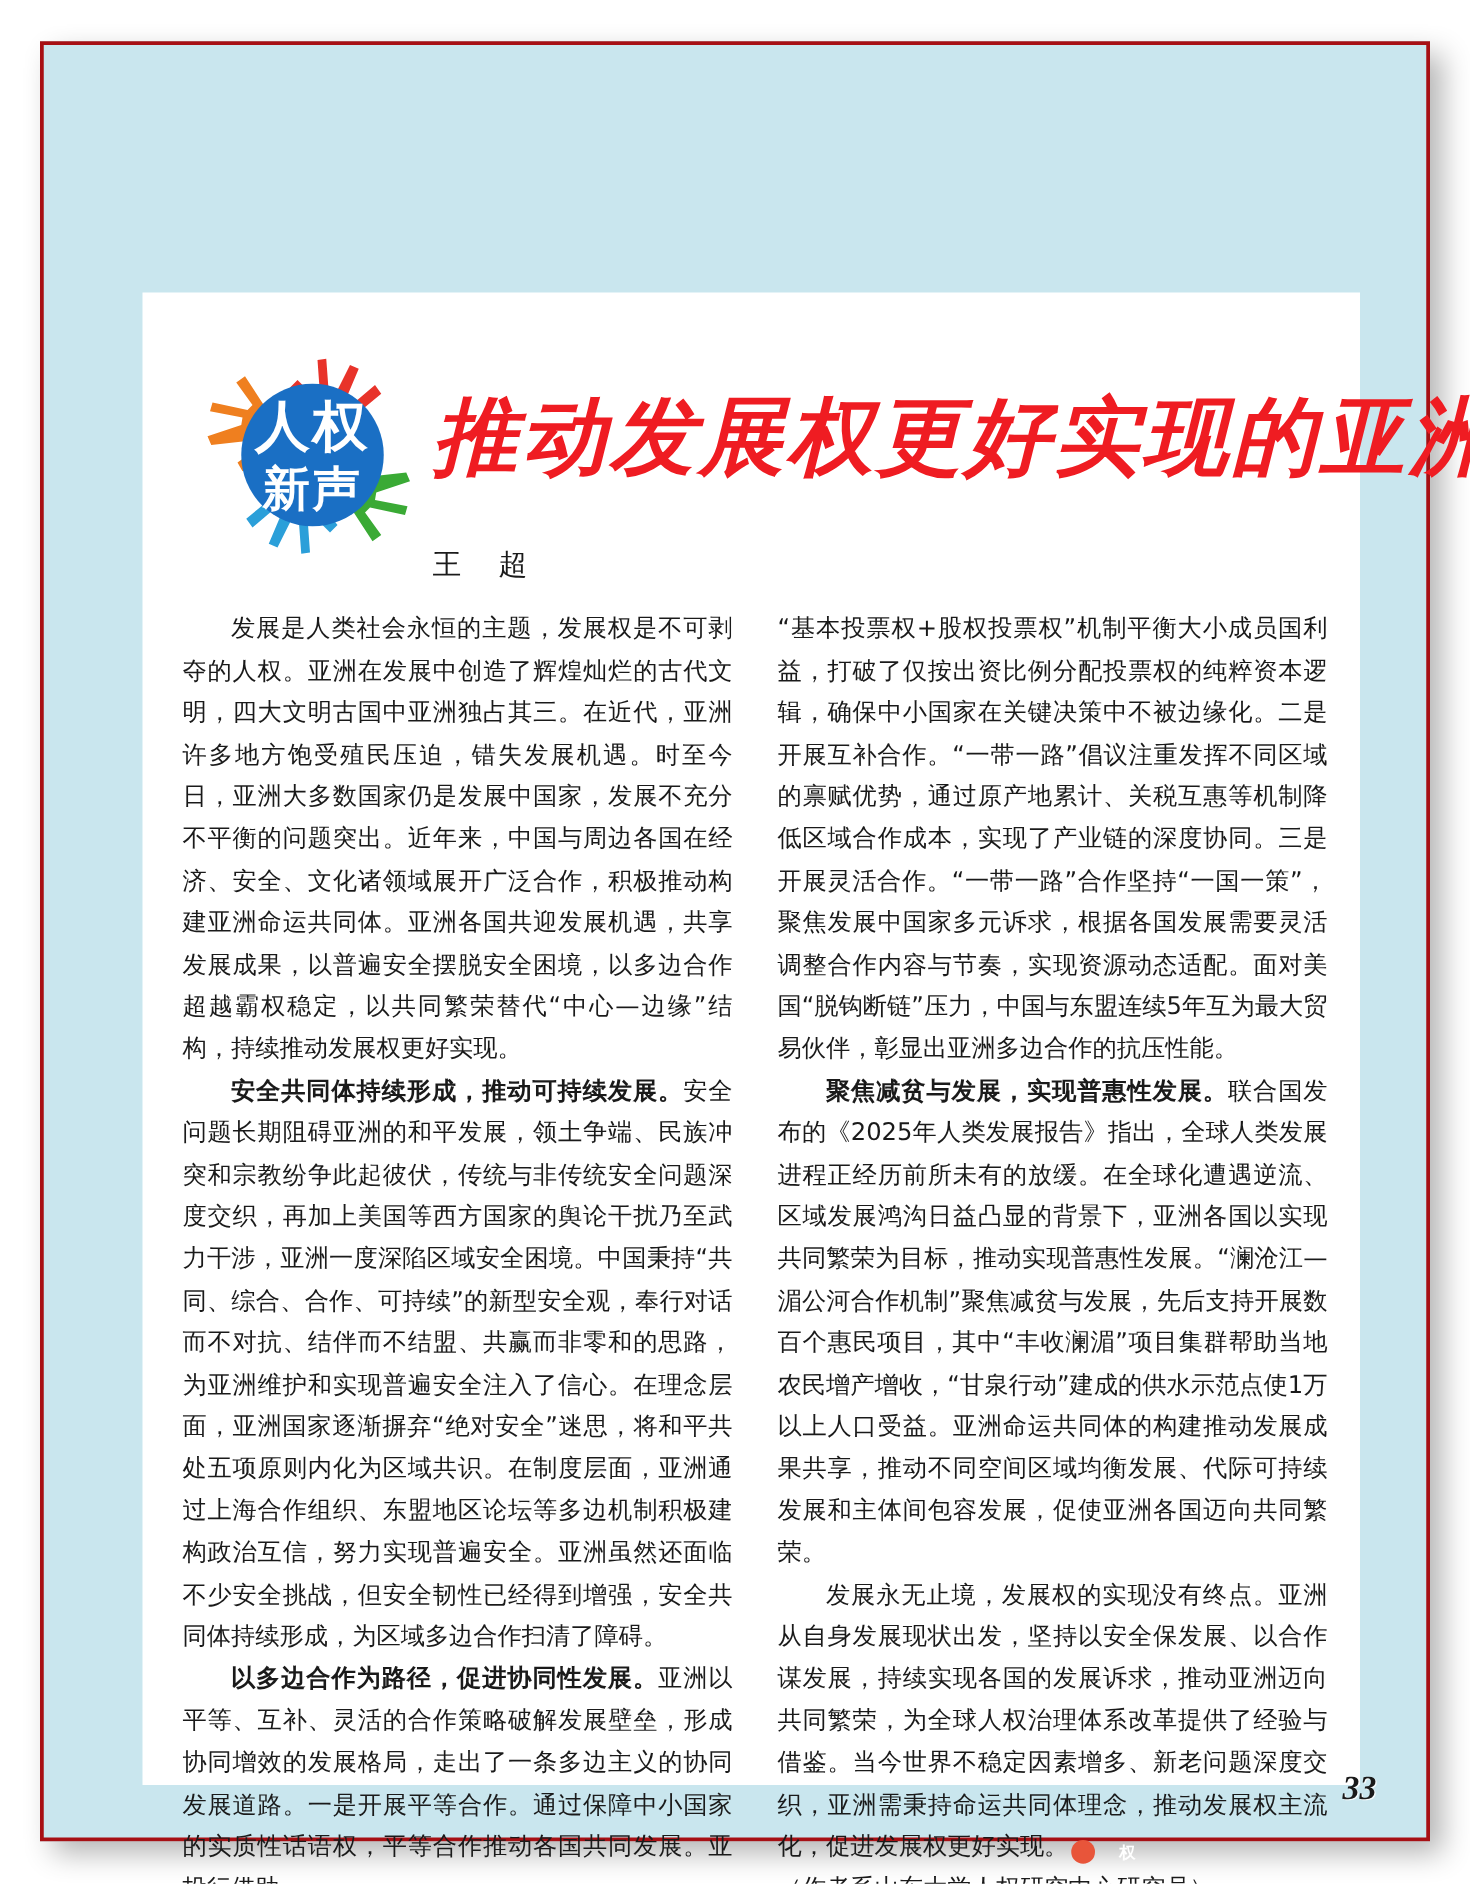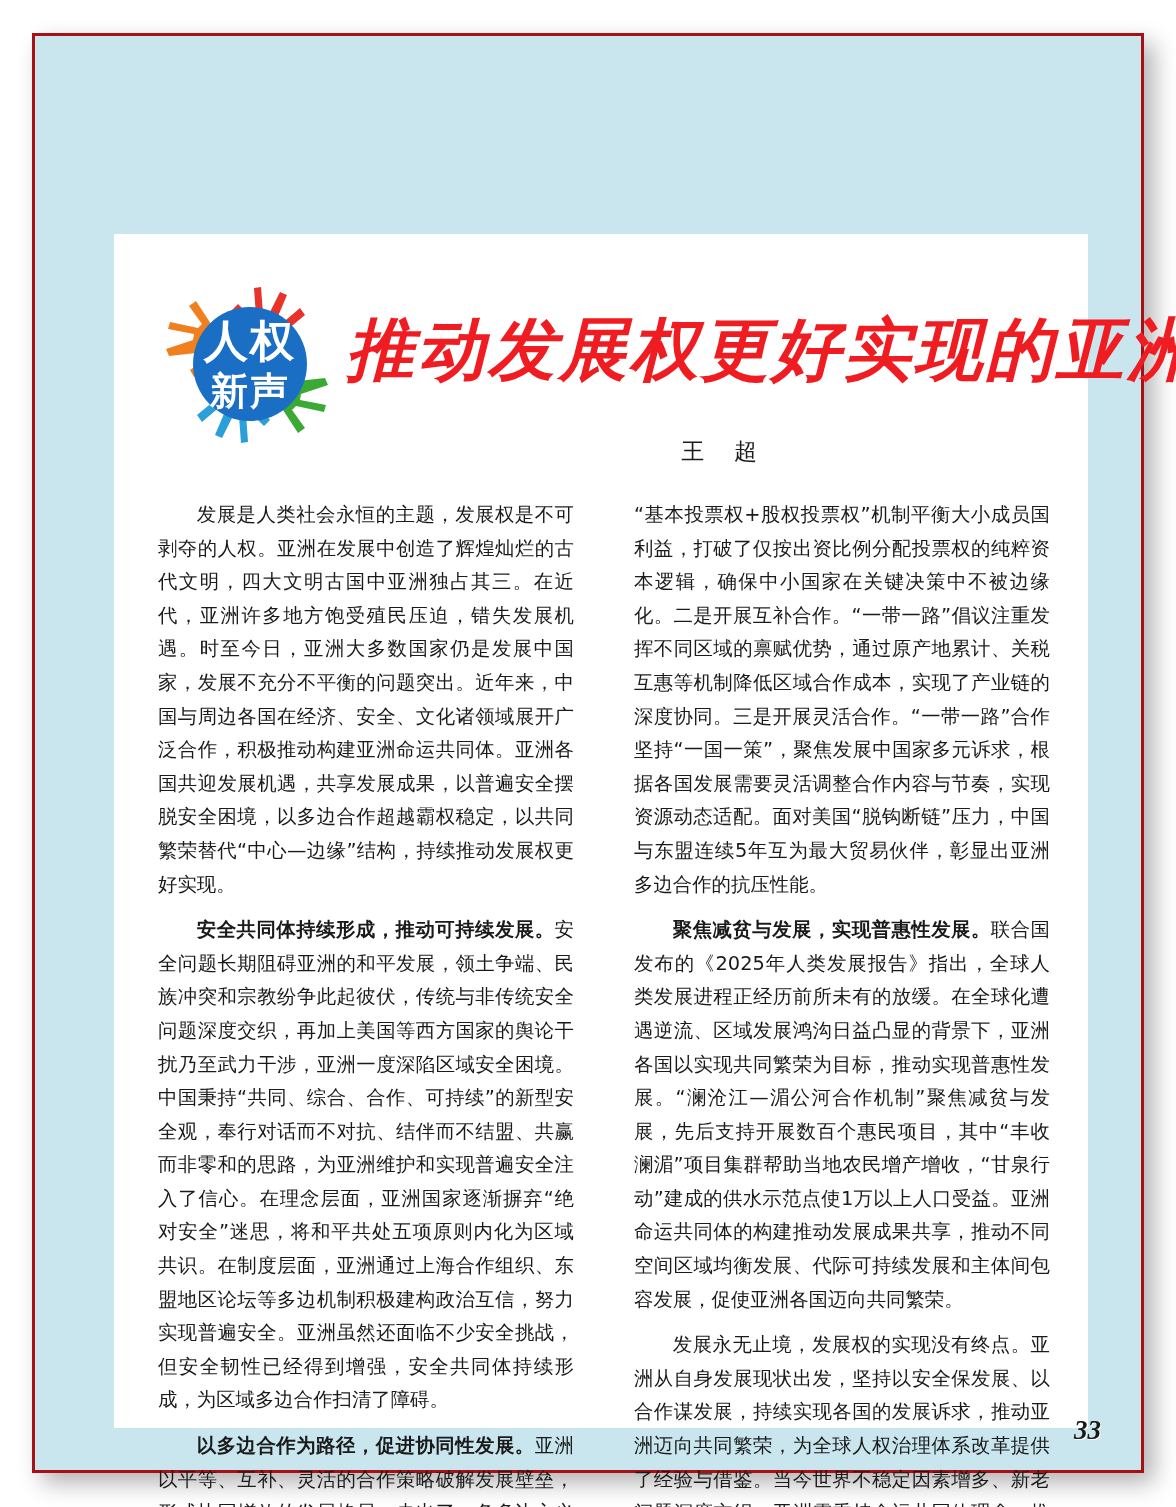--- a/index.html
+++ b/index.html
@@ -76,41 +76,40 @@
     color: #ef1c22;
     letter-spacing: 3px;
     line-height: 1;
     white-space: nowrap;
   }
   .byline {
     position: absolute;
     left: 216px;
     top: 202px;
     width: 758px;
-    text-align: center;
     font-family: "Liberation Serif", "DejaVu Serif", serif;
     font-size: 23px;
     color: #1b1b1b;
     letter-spacing: 12px;
   }
 
   
   .columns {
     position: absolute;
     left: 32px;
     top: 252px;
     width: 916px;
     display: flex;
     gap: 36px;
   }
   .col {
     width: 440px;
   }
   .col p {
-    margin: 12px;
+    margin: 0;
     font-family: "DejaVu Sans", "Liberation Sans", sans-serif;
     font-size: 19.4px;
     line-height: 33.6px;
     color: #1a1a1a;
     text-align: justify;
     text-align-last: left;
     text-justify: inter-character;
     letter-spacing: 0px;
   }
   .col p.indent { text-indent: 2em; }

